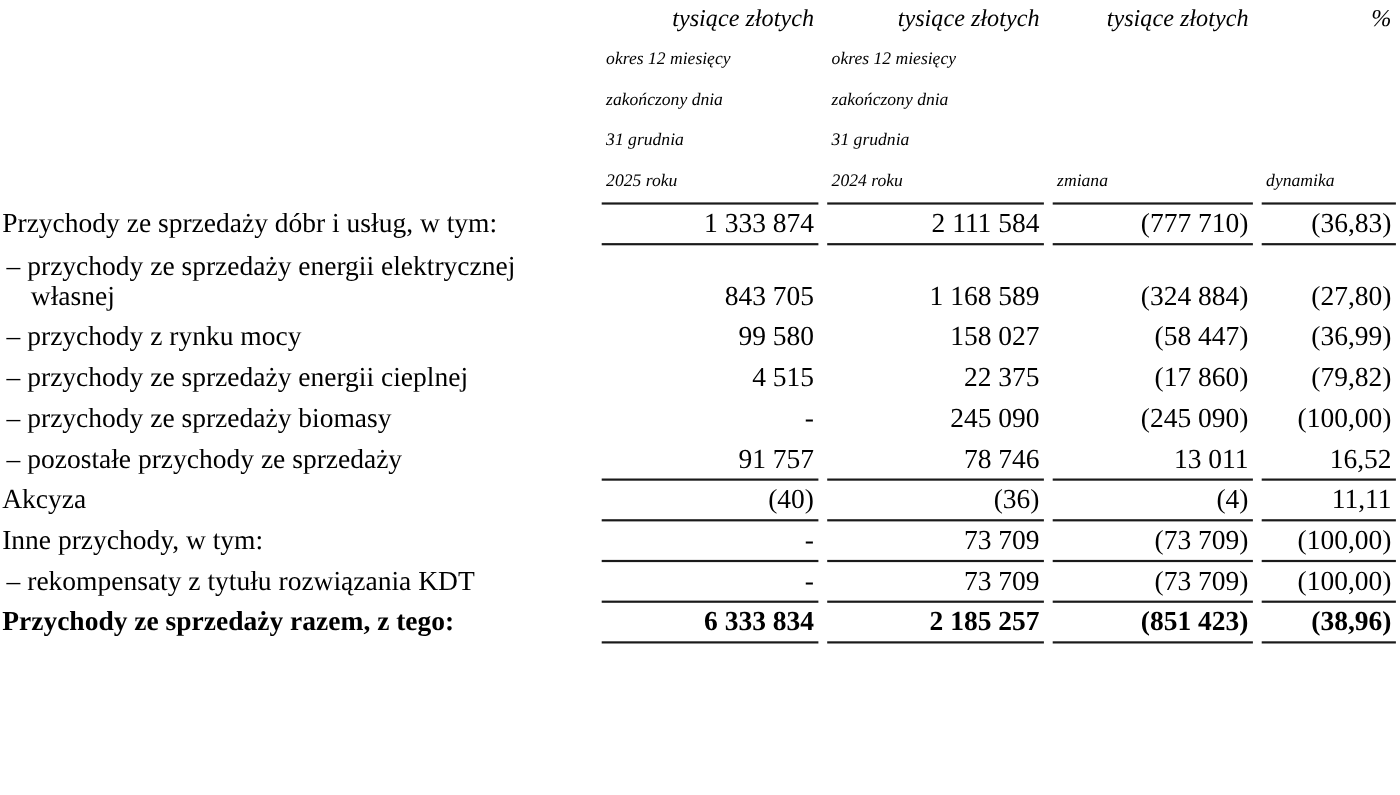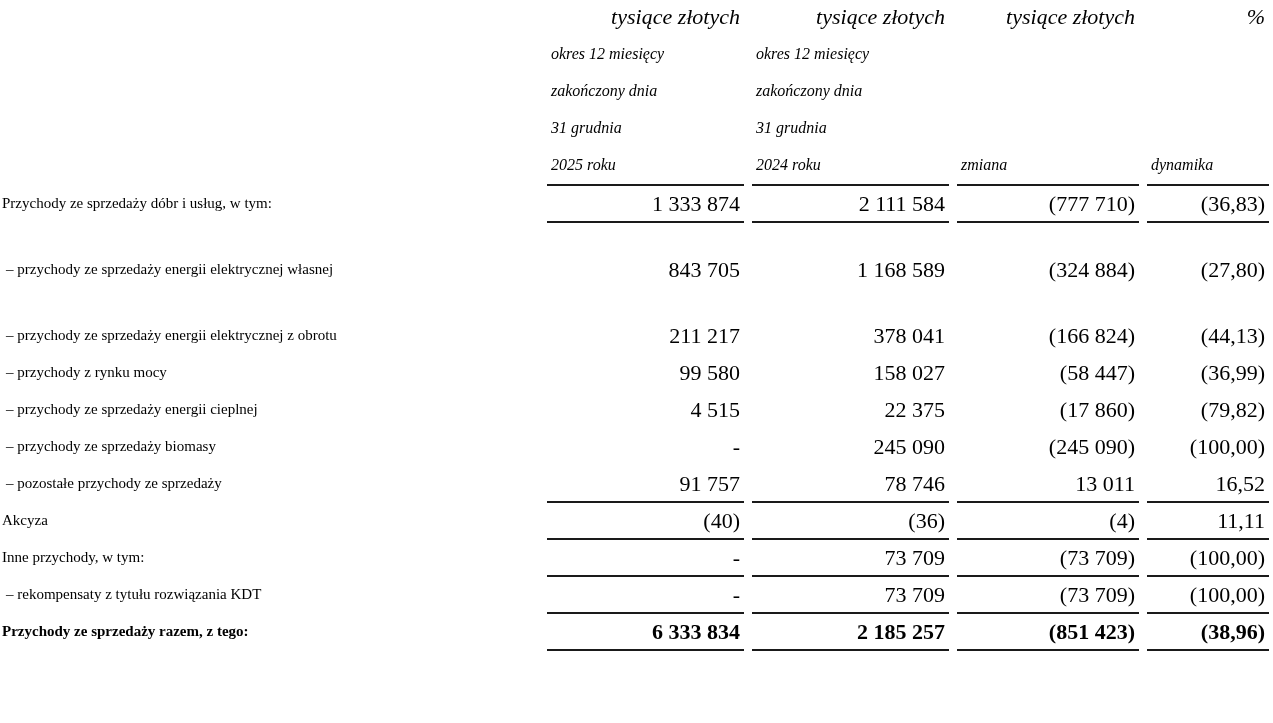--- a/index.html
+++ b/index.html
@@ -55,34 +55,34 @@
     font-size: 22px;
     line-height: 29px;
     text-align: right;
     padding: 2px 8px 4px 8px;
     vertical-align: top;
   }
   .hdr-blank { }
 
   
   .lbl {
-    font-size: 15px;
+    font-size: 25px;
     line-height: 27px;
     text-align: left;
     padding: 5px 10px 5px 2px;
     vertical-align: bottom;
   }
   .lbl.sub {
     padding-left: 28px;
     text-indent: -22px;
   }
   .lbl.bold { font-weight: bold; }
 
   .num {
-    font-size: 22px;
+    font-size: 25px;
     line-height: 27px;
     text-align: right;
     padding: 0 8px 5px 8px;
     vertical-align: bottom;
     white-space: nowrap;
   }
   .num.bold { font-weight: bold; }
 
   
   td.num { box-sizing: border-box; }
@@ -151,27 +151,20 @@
       </tr>
 
       <tr class="tall">
         <td class="lbl sub">– przychody ze sprzedaży energii elektrycznej własnej</td>
         <td class="num">843 705</td>
         <td class="num">1 168 589</td>
         <td class="num">(324 884)</td>
         <td class="num">(27,80)</td>
       </tr>
 
-      <tr class="tall">
-        <td class="lbl sub">– przychody ze sprzedaży energii elektrycznej z obrotu</td>
-        <td class="num">211 217</td>
-        <td class="num">378 041</td>
-        <td class="num">(166 824)</td>
-        <td class="num">(44,13)</td>
-      </tr>
 
       <tr>
         <td class="lbl sub">– przychody z rynku mocy</td>
         <td class="num">99 580</td>
         <td class="num">158 027</td>
         <td class="num">(58 447)</td>
         <td class="num">(36,99)</td>
       </tr>
 
       <tr>

